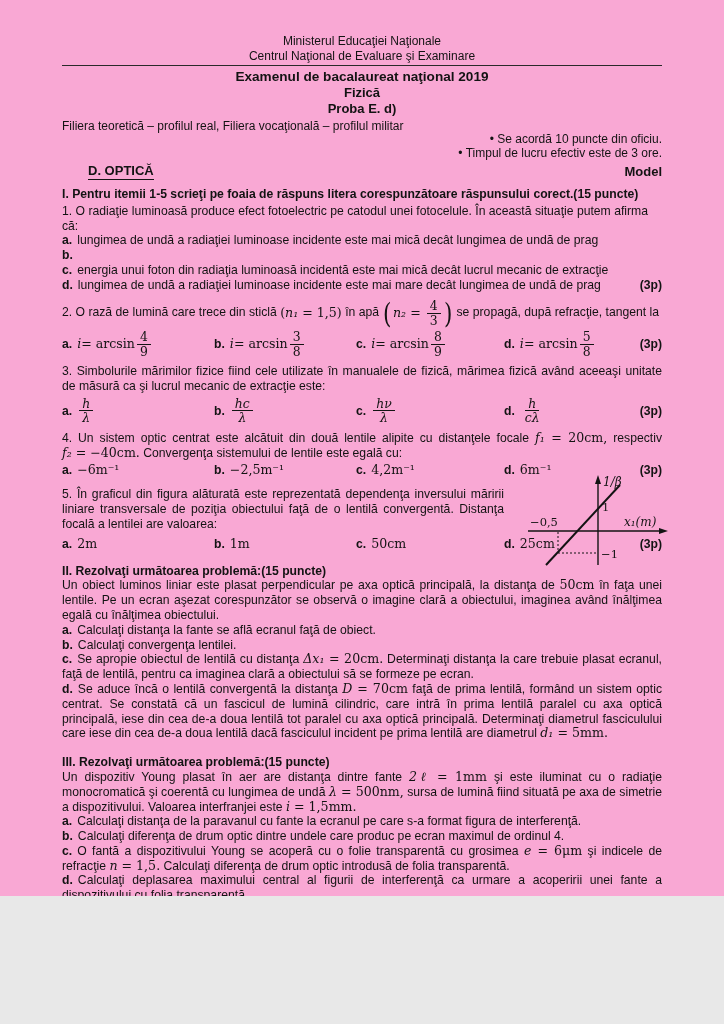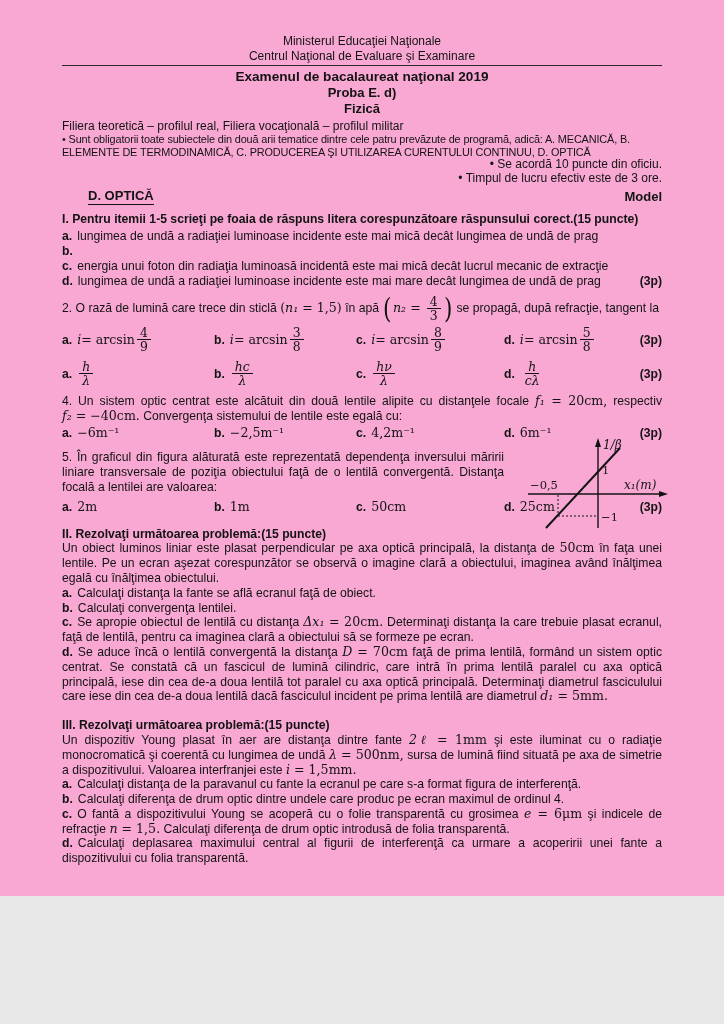--- a/index.html
+++ b/index.html
@@ -57,39 +57,39 @@
 </head>
 <body>
 
 <div class="page">
 
   <header>
     <div class="center hdr-small">Ministerul Educaţiei Naţionale</div>
     <div class="center hdr-small">Centrul Naţional de Evaluare şi Examinare</div>
     <div class="rule"></div>
     <div class="center h-bold1">Examenul de bacalaureat naţional 2019</div>
+    <div class="center h-bold2">Fizică</div>
     <div class="center h-bold2">Proba E. d)</div>
-    <div class="center h-bold2">Fizică</div>
     <div class="filiera">Filiera teoretică – profilul real, Filiera vocaţională – profilul militar</div>
-    <div class="bullet-cond">• Sunt obligatorii toate subiectele din două arii tematice dintre cele patru prevăzute de programă, adică: A. MECANICĂ, B. ELEMENTE DE TERMODINAMICĂ, C. PRODUCEREA ŞI UTILIZAREA CURENTULUI CONTINUU, D. OPTICĂ</div>
     <div class="bullet">• Se acordă 10 puncte din oficiu.</div>
     <div class="bullet">• Timpul de lucru efectiv este de 3 ore.</div>
     <div class="chapter-row">
       <span class="chapter">D. OPTICĂ</span>
       <span>Model</span>
     </div>
   </header>
 
   <section>
     <div class="sec-head">
       <span>I. Pentru itemii 1-5 scrieţi pe foaia de răspuns litera corespunzătoare răspunsului corect.</span>
       <span>(15 puncte)</span>
     </div>
 
     <div class="q" style="margin-top:2px;">
+      <p>1. O radiaţie luminoasă produce efect fotoelectric pe catodul unei fotocelule. În această situaţie putem afirma că:</p>
       <div class="opt-line">
         <span class="lbl">a.</span>
         <span>lungimea de undă a radiaţiei luminoase incidente este mai mică decât lungimea de undă de prag</span>
       </div>
       <div class="opt-line">
         <span class="lbl">b.</span>
       </div>
       <div class="opt-line">
         <span class="lbl">c.</span>
         <span>energia unui foton din radiaţia luminoasă incidentă este mai mică decât lucrul mecanic de extracţie</span>
@@ -147,20 +147,21 @@
             <span class="frac">
               <span class="num">5</span>
               <span class="den">8</span>
             </span>
           </span>
         <span class="pts">(3p)</span>
       </div>
     </div>
 
     <div class="q">
+      <p class="just">3. Simbolurile mărimilor fizice fiind cele utilizate în manualele de fizică, mărimea fizică având aceeaşi unitate de măsură ca şi lucrul mecanic de extracţie este:</p>
       <div class="opts" style="margin-top:3px;">
         <span class="cell c1">
             <span class="lbl">a.</span>
             <span class="frac it">
               <span class="num">h</span>
               <span class="den">λ</span>
             </span>
           </span>
         <span class="cell c2">
             <span class="lbl">b.</span>

